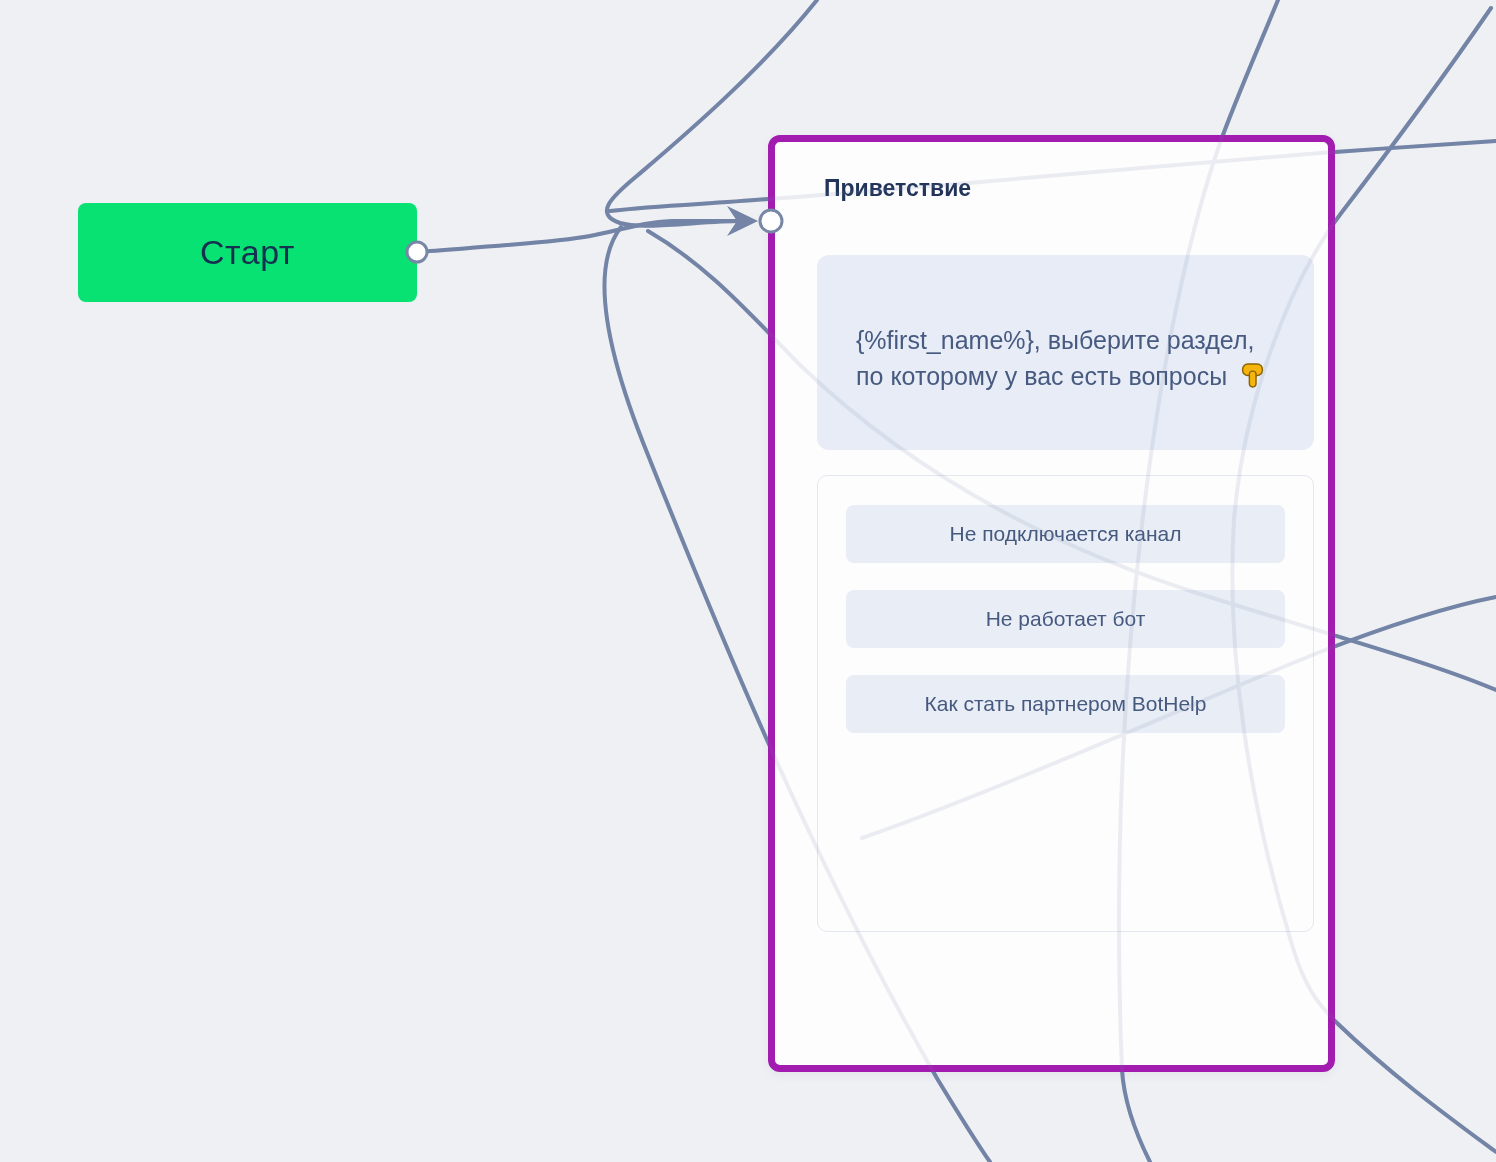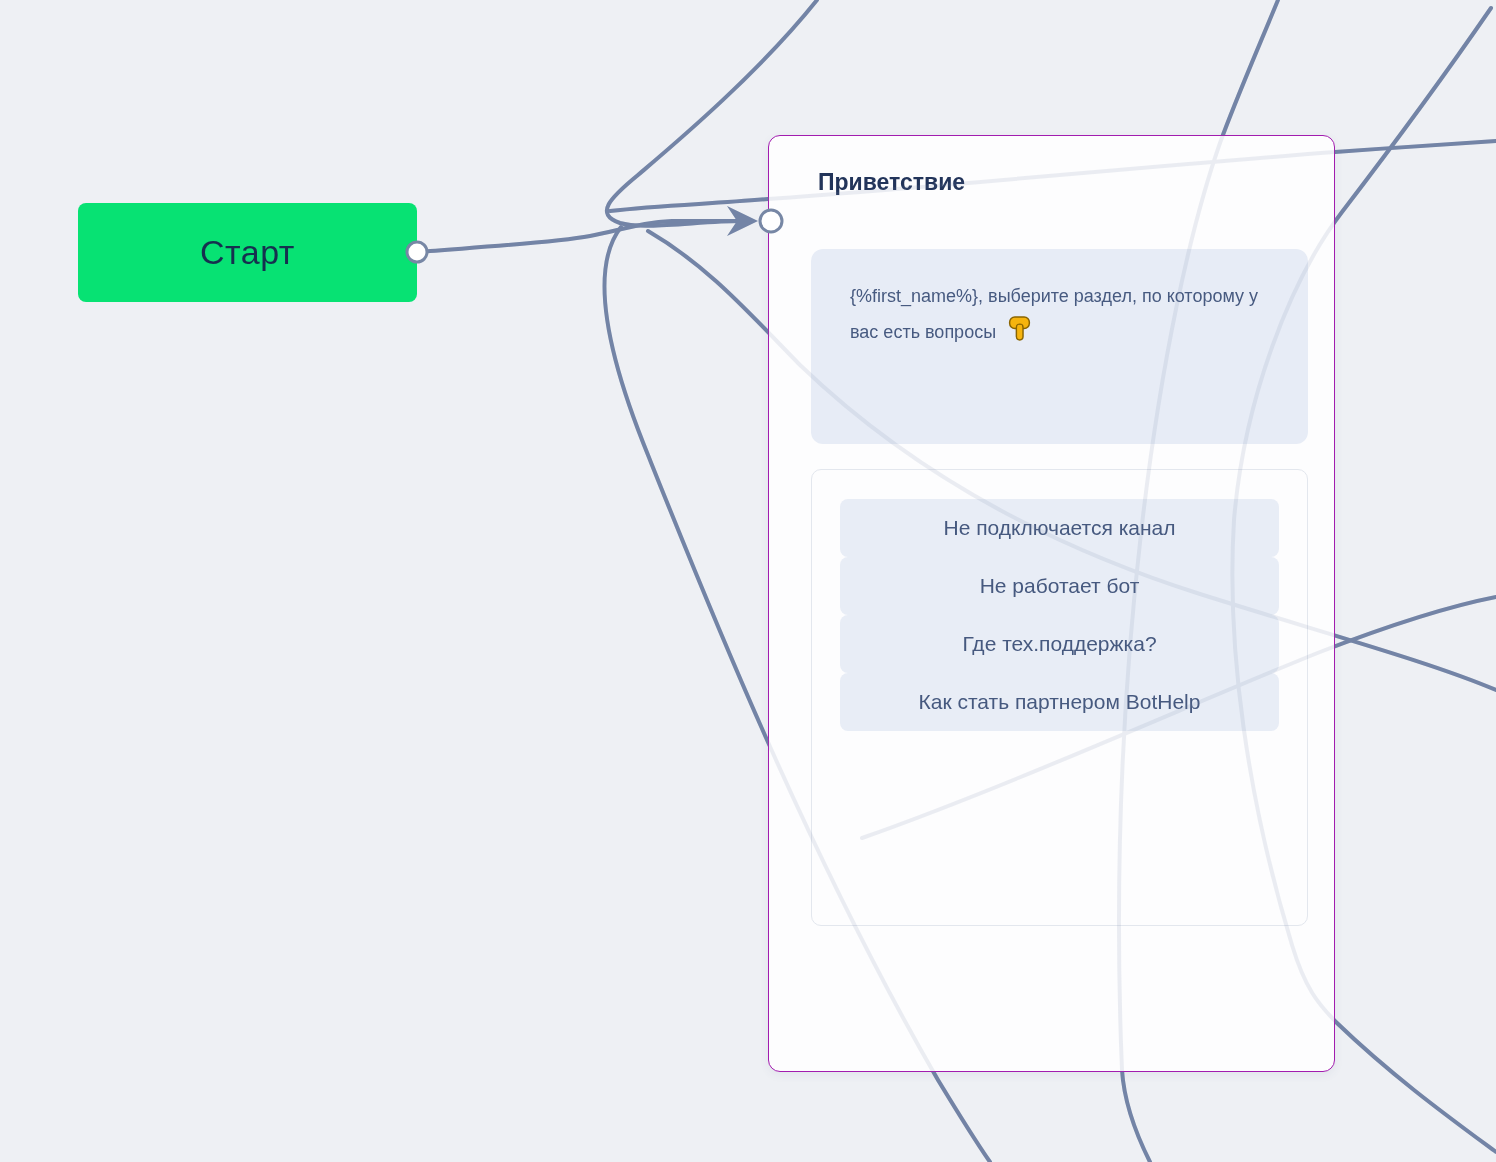--- a/index.html
+++ b/index.html
@@ -26,51 +26,51 @@
   }
   .start-node .label {
     font-size:34px; color:#16304f; letter-spacing:0.5px;
   }
   
   .card {
     position:absolute; left:768px; top:135px;
     width:567px; height:937px;
     box-sizing:border-box;
     background:#fdfdfe;
-    border:1px solid #a21caf;
+    border:7px solid #a21caf;
     border-radius:12px;
     box-shadow:0 3px 10px rgba(70,90,130,0.07);
     cursor:grab;
   }
   .card-title {
     position:absolute; left:49px; top:33px;
     font-size:23px; font-weight:bold; color:#22345a;
   }
   .bubble {
     position:absolute; left:42px; top:113px;
     width:497px; height:195px;
     box-sizing:border-box;
     background:#e7ecf6;
     border-radius:12px;
     padding:29px 40px 0 39px;
   }
   .bubble-text {
-    font-size:18px; line-height:36px; color:#475a80;
+    font-size:25px; line-height:36px; color:#475a80;margin-top:38px;
   }
   .emoji-icon {
     display:inline-block; vertical-align:-4px; margin-left:6px;
   }
   .buttons-box {
     position:absolute; left:42px; top:333px;
     width:497px; height:457px;
     box-sizing:border-box;
     border:1px solid #e3e7ee;
     border-radius:10px;
     padding:29px 28px 10px 28px;
-    display:flex; flex-direction:column; 
+    display:flex; flex-direction:column; gap:27px;
   }
   .flow-btn {
     height:58px; flex:0 0 58px;
     background:#e8edf6;
     border:none;
     border-radius:8px;
     display:flex; align-items:center; justify-content:center;
     font-family:"Liberation Sans", sans-serif;
     font-size:21px; color:#46597f;
     cursor:pointer;
@@ -111,21 +111,20 @@
             <rect x="9" y="9" width="6.4" height="15" rx="3.2" fill="#f6b40e" stroke="#8a6400" stroke-width="1.4"></rect>
             <rect x="10.2" y="9.5" width="4" height="5" fill="#f6b40e"></rect>
           </svg>
         </span>
       </div>
     </div>
 
     <div class="buttons-box">
       <button class="flow-btn">Не подключается канал</button>
       <button class="flow-btn">Не работает бот</button>
-      <button class="flow-btn">Где тех.поддержка?</button>
       <button class="flow-btn">Как стать партнером BotHelp</button>
     </div>
   </div>
 
   <svg class="layer" xmlns="http://www.w3.org/2000/svg">
     <use href="#edge-group" opacity="0.13"></use>
     <circle cx="417" cy="252" r="10" fill="#ffffff" stroke="#7787a5" stroke-width="3"></circle>
     <circle cx="771" cy="221" r="11" fill="#ffffff" stroke="#7787a5" stroke-width="3"></circle>
   </svg>
 

